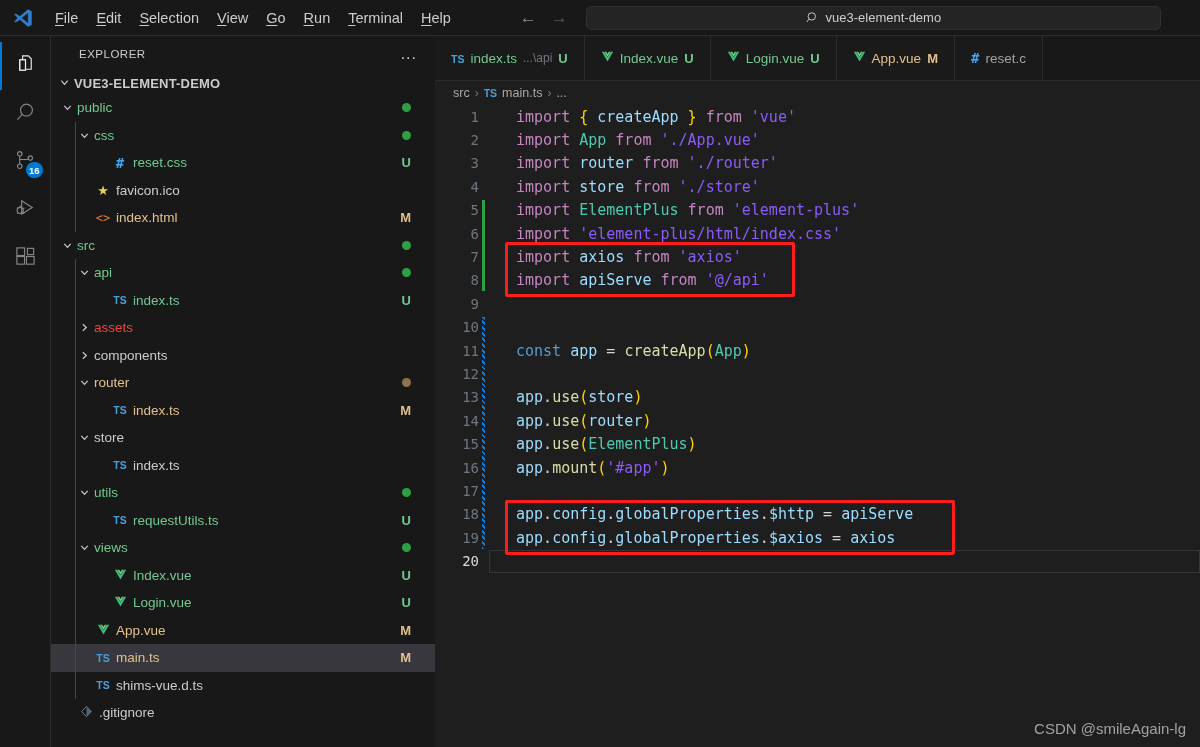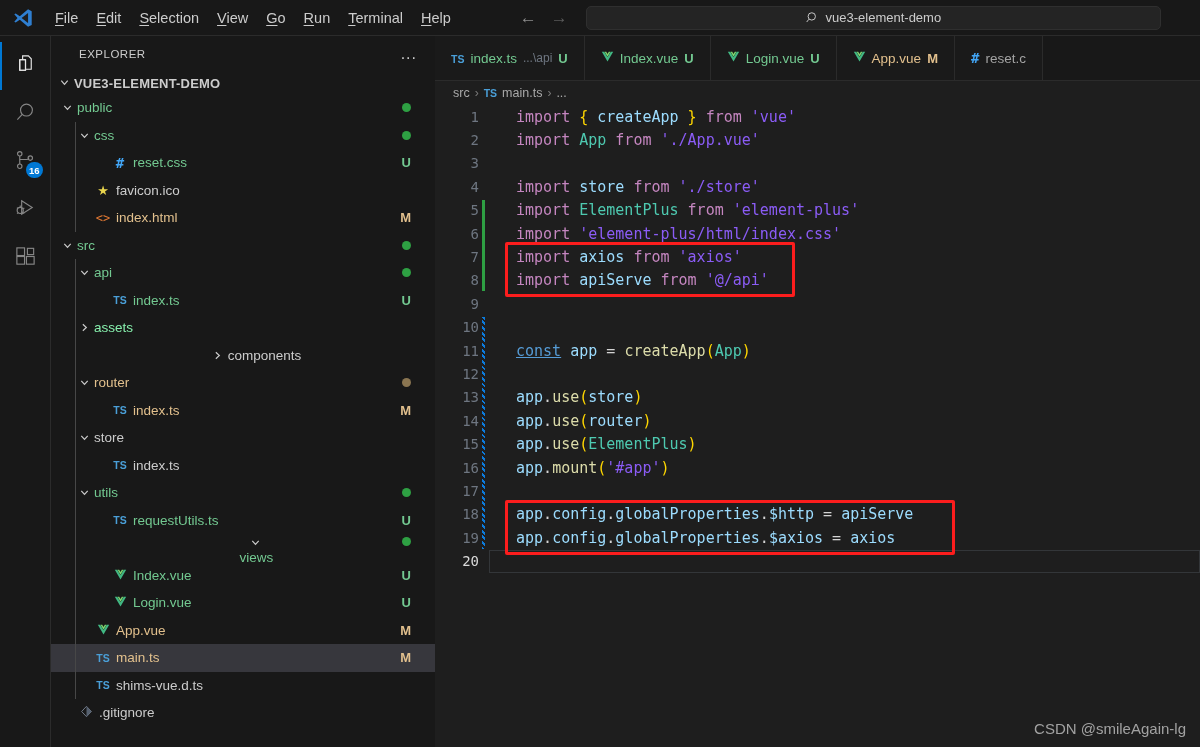--- a/index.html
+++ b/index.html
@@ -126,21 +126,21 @@
   }
   .current-line-box {
     position: absolute; left: 54px; right: 0; height: 23.4px;
     border: 1px solid #333639; pointer-events: none;
   }
   
   .annot { position: absolute; border: 3px solid #fc1d1d; border-radius: 2px; pointer-events: none; }
 
   
   .k-import { color: #c586c0; }
-  .k-const  { color: #569cd6; text-decoration: underline; }
+  .k-const  { color: #569cd6; }
   .id       { color: #9cdcfe; }
   .str      { color: #8b5cf6; }
   .brace    { color: #ffd700; }
   .fn       { color: #dcdcaa; }
   .cls      { color: #4ec9b0; }
   .op       { color: #d4d4d4; }
 
   .watermark {
     position: absolute; right: 14px; bottom: 10px;
     color: #b9b9b9; font-size: 15px; opacity: .85;
@@ -324,23 +324,23 @@
             <span class="lbl" style="color: rgb(115, 201, 145);">index.ts</span>
             <span class="badge" style="color: rgb(115, 201, 145);">U</span>
           </div>
           <div class="row" style="padding-left: 25px;">
             <span class="indent-guide" style="left: 24px;"></span>
             <span class="twisty">
               <svg width="11" height="11" viewBox="0 0 12 12">
                 <path d="M4.2 2.5 L8 6 L4.2 9.5" fill="none" stroke="#cccccc" stroke-width="1.3"></path>
               </svg>
             </span>
-            <span class="lbl" style="color: #86efac; text-align: right;">assets</span>
-          </div>
-          <div class="row" style="padding-left: 25px; justify-content: center;">
+            <span class="lbl" style="color: #ef4444; text-align: right;">assets</span>
+          </div>
+          <div class="row" style="padding-left: 25px;">
             <span class="indent-guide" style="left: 24px;"></span>
             <span class="twisty">
               <svg width="11" height="11" viewBox="0 0 12 12">
                 <path d="M4.2 2.5 L8 6 L4.2 9.5" fill="none" stroke="#cccccc" stroke-width="1.3"></path>
               </svg>
             </span>
             <span class="lbl" style="color: rgb(204, 204, 204);">components</span>
           </div>
           <div class="row" style="padding-left: 25px;">
             <span class="indent-guide" style="left: 24px;"></span>
@@ -390,21 +390,21 @@
           </div>
           <div class="row" style="padding-left: 42px;">
             <span class="indent-guide" style="left: 24px;"></span>
             <span class="twisty"></span>
             <span class="ficon">
               <span class="ts-ico">TS</span>
             </span>
             <span class="lbl" style="color: rgb(115, 201, 145);">requestUtils.ts</span>
             <span class="badge" style="color: rgb(115, 201, 145);">U</span>
           </div>
-          <div class="row" style="padding-left: 25px; flex-direction: column;">
+          <div class="row" style="padding-left: 25px;">
             <span class="indent-guide" style="left: 24px;"></span>
             <span class="twisty">
               <svg width="11" height="11" viewBox="0 0 12 12">
                 <path d="M2.5 4.2 L6 8 L9.5 4.2" fill="none" stroke="#cccccc" stroke-width="1.3"></path>
               </svg>
             </span>
             <span class="lbl" style="color: rgb(115, 201, 145);">views</span>
             <span class="badge"><span class="dot" style="background:#2ea043"></span></span>
           </div>
           <div class="row" style="padding-left: 42px;">
@@ -528,20 +528,21 @@
               <span class="ctext"><span class="k-import">import</span><span class="op"> </span><span class="brace">{</span><span class="op"> </span><span class="id">createApp</span><span class="op"> </span><span class="brace">}</span><span class="op"> </span><span class="k-import">from</span><span class="op"> </span><span class="str">'vue'</span></span>
             </div>
             <div class="cline">
               <span class="lnum">2</span>
               <span class="gutter-deco"></span>
               <span class="ctext"><span class="k-import">import</span><span class="op"> </span><span class="cls">App</span><span class="op"> </span><span class="k-import">from</span><span class="op"> </span><span class="str">'./App.vue'</span></span>
             </div>
             <div class="cline">
               <span class="lnum">3</span>
               <span class="gutter-deco"></span>
+              <span class="ctext"><span class="k-import">import</span><span class="op"> </span><span class="id">router</span><span class="op"> </span><span class="k-import">from</span><span class="op"> </span><span class="str">'./router'</span></span>
             </div>
             <div class="cline">
               <span class="lnum">4</span>
               <span class="gutter-deco"></span>
               <span class="ctext"><span class="k-import">import</span><span class="op"> </span><span class="id">store</span><span class="op"> </span><span class="k-import">from</span><span class="op"> </span><span class="str">'./store'</span></span>
             </div>
             <div class="cline">
               <span class="lnum">5</span>
               <span class="gutter-deco"></span>
               <span class="ctext"><span class="k-import">import</span><span class="op"> </span><span class="cls">ElementPlus</span><span class="op"> </span><span class="k-import">from</span><span class="op"> </span><span class="str">'element-plus'</span></span>

